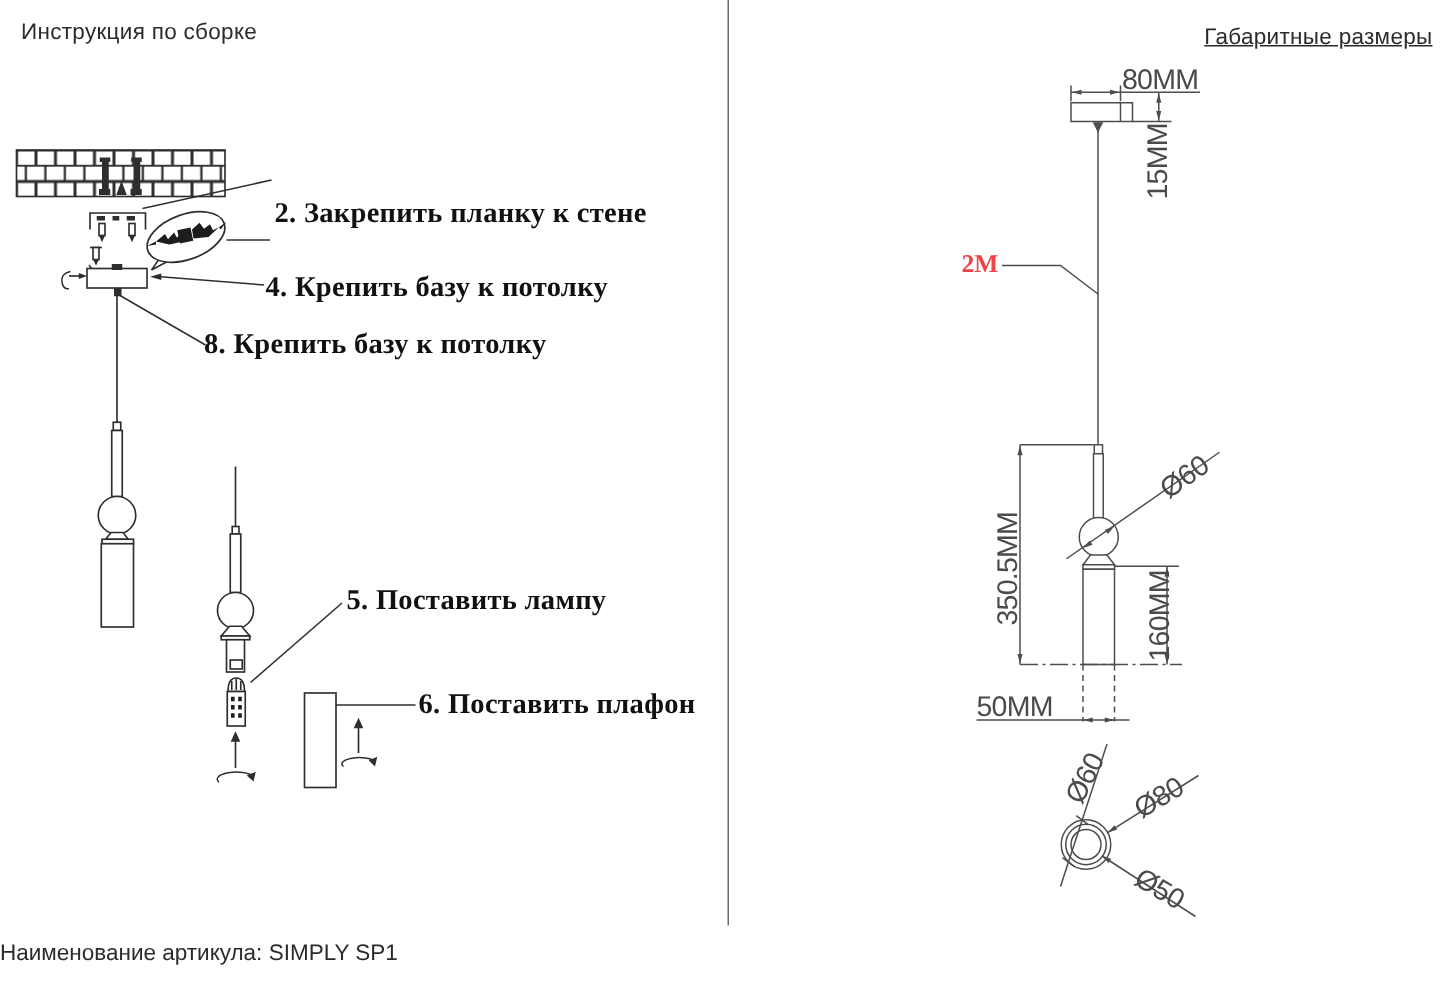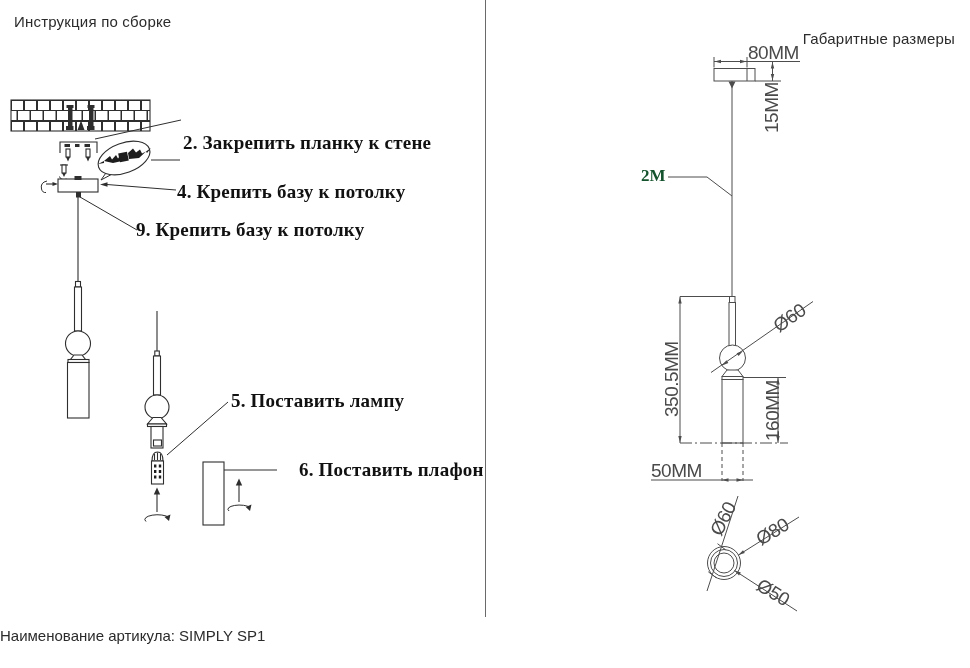--- a/index.html
+++ b/index.html
@@ -21,21 +21,21 @@
     font-family:"Liberation Serif",serif;
     font-weight:bold;
     font-size:19px;color:#111;
     white-space:nowrap;
     letter-spacing:.2px;
   }
   .cordlabel{
     position:absolute;
     font-family:"Liberation Serif",serif;
     font-weight:bold;
-    font-size:17px;color:#14532d;
+    font-size:17px;color:#ef4444;
     white-space:nowrap;
   }
   .caption{
     position:absolute;
     left:0;right:0;top:627px;
     text-align:left;
     font-size:15px;color:#2b2b2b;
   }
   svg{position:absolute;left:0;top:0;}
   svg text.dim{
@@ -45,28 +45,28 @@
     letter-spacing:-0.5px;
     stroke:none;
   }
 </style>
 </head>
 <body>
 
 <div class="page">
 
   <div class="hdr" style="left:14px;top:13px;">Инструкция по сборке</div>
-  <div class="hdr" style="right:15px;top:30px;">Габаритные размеры</div>
+  <div class="hdr" style="right:15px;top:16px;text-decoration:underline;">Габаритные размеры</div>
   <div class="caption">Наименование артикула: SIMPLY SP1</div>
 
   <div class="step" style="left:183px;top:108px;margin-top:24px;">2. Закрепить планку к стене</div>
   <div class="step" style="left:177px;top:181px;">4. Крепить базу к потолку</div>
-  <div class="step" style="left:136px;top:219px;">9. Крепить базу к потолку</div>
+  <div class="step" style="left:136px;top:219px;">8. Крепить базу к потолку</div>
   <div class="step" style="left:231px;top:390px;">5. Поставить лампу</div>
-  <div class="step" style="left:279px;top:459px;margin-left:20px;">6. Поставить плафон</div>
+  <div class="step" style="left:279px;top:459px;">6. Поставить плафон</div>
   <div class="cordlabel" style="left:641px;top:166px;">2М</div>
 
   <svg width="970" height="668" viewBox="0 0 970 668">
     <defs>
       <pattern id="brick" width="13" height="21" patternUnits="userSpaceOnUse" patternTransform="translate(11,100)">
         <rect x="0" y="0" width="13" height="21" fill="#ffffff"></rect>
         <rect x="0.5" y="0.5" width="12" height="10" fill="none" stroke="#2e2e2e" stroke-width="1"></rect>
         <rect x="-6" y="10.5" width="12" height="10" fill="none" stroke="#2e2e2e" stroke-width="1"></rect>
         <rect x="6.5" y="10.5" width="12" height="10" fill="none" stroke="#2e2e2e" stroke-width="1"></rect>
       </pattern>

